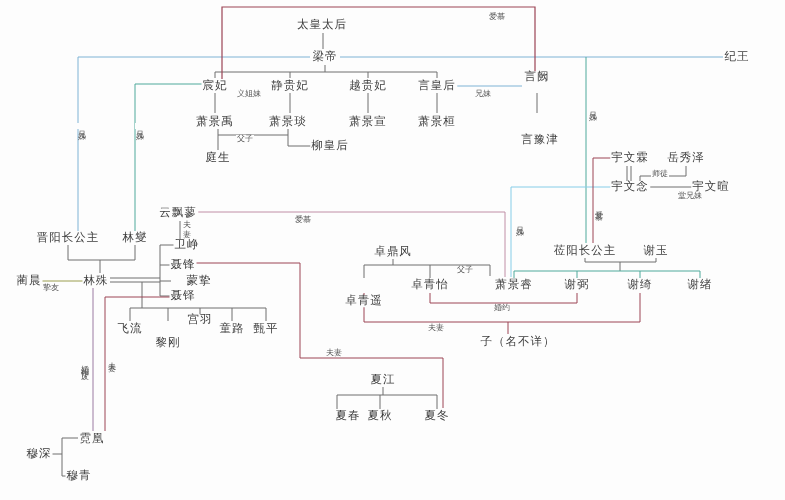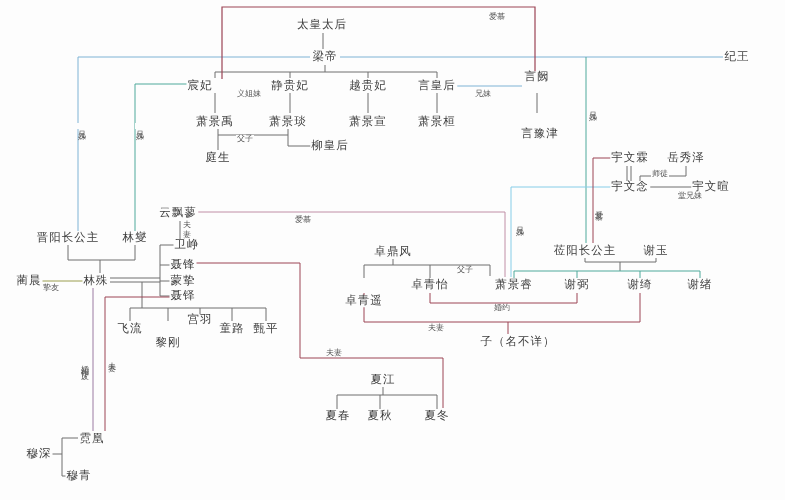--- a/index.html
+++ b/index.html
@@ -56,65 +56,65 @@
     <path fill="none" stroke-width="1" d="M197 212 H505 V277" stroke="#c08ea6"></path>
 
     <path fill="none" stroke-width="1" d="M93 288 V431" stroke="#9b7ba2"></path>
 
     <path fill="none" stroke-width="1" d="M41 281 H84" stroke="#9a9d4f"></path>
   </svg>
 
   <div class="node" style="left:322px;top:25px">太皇太后</div>
   <div class="node" style="left:325px;top:57px">梁帝</div>
   <div class="node" style="left:737px;top:57px">纪王</div>
-  <div class="node" style="left:200px;top:86px">宸妃</div>
+  <div class="node" style="left:215px;top:86px">宸妃</div>
   <div class="node" style="left:290px;top:86px">静贵妃</div>
   <div class="node" style="left:368px;top:86px">越贵妃</div>
   <div class="node" style="left:437px;top:86px">言皇后</div>
   <div class="node" style="left:537px;top:77px">言阙</div>
   <div class="node" style="left:215px;top:122px">萧景禹</div>
   <div class="node" style="left:288px;top:122px">萧景琰</div>
   <div class="node" style="left:368px;top:122px">萧景宣</div>
   <div class="node" style="left:437px;top:122px">萧景桓</div>
-  <div class="node" style="left:540px;top:134px">言豫津</div>
+  <div class="node" style="left:540px;top:140px">言豫津</div>
   <div class="node" style="left:330px;top:146px">柳皇后</div>
   <div class="node" style="left:218px;top:158px">庭生</div>
   <div class="node" style="left:630px;top:158px">宇文霖</div>
   <div class="node" style="left:686px;top:158px">岳秀泽</div>
   <div class="node" style="left:630px;top:187px">宇文念</div>
   <div class="node" style="left:711px;top:187px">宇文暄</div>
   <div class="node" style="left:68px;top:238px">晋阳长公主</div>
   <div class="node" style="left:135px;top:238px">林燮</div>
   <div class="node" style="left:178px;top:213px">云飘蓼</div>
   <div class="node" style="left:187px;top:245px">卫峥</div>
   <div class="node" style="left:29px;top:281px">蔺晨</div>
   <div class="node" style="left:96px;top:281px">林殊</div>
   <div class="node" style="left:183px;top:265px">聂锋</div>
-  <div class="node" style="left:183px;top:281px">蒙挚</div>
+  <div class="node" style="left:199px;top:281px">蒙挚</div>
   <div class="node" style="left:183px;top:296px">聂铎</div>
   <div class="node" style="left:130px;top:329px">飞流</div>
   <div class="node" style="left:168px;top:343px">黎刚</div>
   <div class="node" style="left:200px;top:320px">宫羽</div>
   <div class="node" style="left:232px;top:329px">童路</div>
   <div class="node" style="left:266px;top:329px">甄平</div>
   <div class="node" style="left:92px;top:439px">霓凰</div>
   <div class="node" style="left:39px;top:454px">穆深</div>
   <div class="node" style="left:79px;top:476px">穆青</div>
   <div class="node" style="left:393px;top:252px">卓鼎风</div>
   <div class="node" style="left:364px;top:301px">卓青遥</div>
   <div class="node" style="left:430px;top:285px">卓青怡</div>
   <div class="node" style="left:514px;top:285px">萧景睿</div>
   <div class="node" style="left:585px;top:251px">莅阳长公主</div>
   <div class="node" style="left:656px;top:251px">谢玉</div>
   <div class="node" style="left:577px;top:285px">谢弼</div>
   <div class="node" style="left:640px;top:285px">谢绮</div>
   <div class="node" style="left:700px;top:285px">谢绪</div>
   <div class="node" style="left:518px;top:342px">子（名不详）</div>
   <div class="node" style="left:383px;top:380px">夏江</div>
-  <div class="node" style="left:338px;top:416px">夏春</div>
+  <div class="node" style="left:348px;top:416px">夏春</div>
   <div class="node" style="left:380px;top:416px">夏秋</div>
   <div class="node" style="left:437px;top:416px">夏冬</div>
 
   <div class="rlabel" style="left:497px;top:17px">爱慕</div>
   <div class="rlabel" style="left:249px;top:94px">义姐妹</div>
   <div class="rlabel" style="left:483px;top:94px">兄妹</div>
   <div class="rlabel" style="left:245px;top:139px">父子</div>
   <div class="vlabel" style="left:81px;top:126px">兄妹</div>
   <div class="vlabel" style="left:139px;top:126px">兄妹</div>
   <div class="vlabel" style="left:592px;top:107px">兄妹</div>

